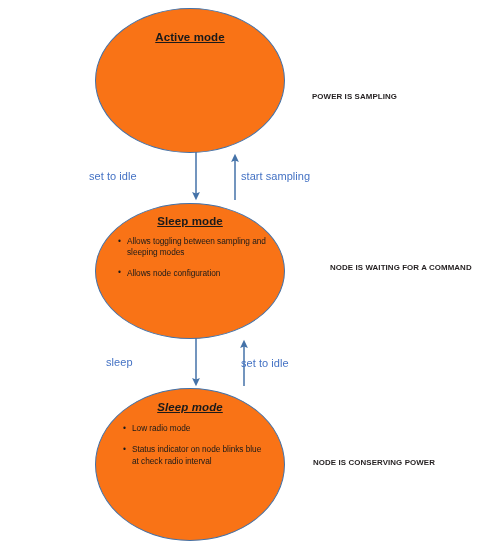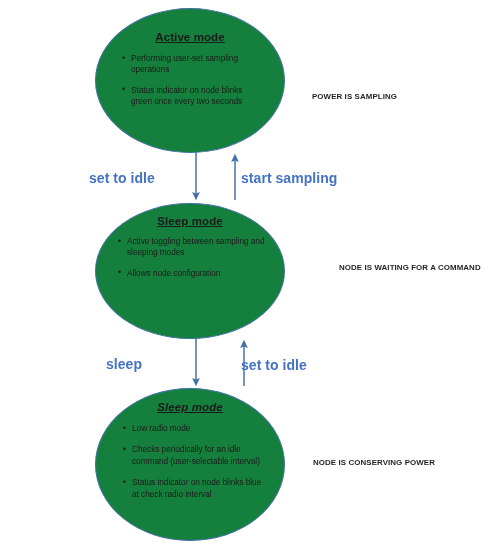--- a/index.html
+++ b/index.html
@@ -23,21 +23,21 @@
     width: 500px;
     height: 550px;
   }
 
   
   .state-node {
     position: absolute;
     box-sizing: border-box;
     border: 1.6px solid #4472a8;
     border-radius: 50%;
-    background: #15803d;
+    background: #f97316;
     text-align: center;
   }
 
   #node-active { left: 95px;  top: 8px;   width: 190px; height: 145px; }
   #node-idle   { left: 95px;  top: 203px; width: 190px; height: 136px; }
   #node-sleep  { left: 95px;  top: 388px; width: 190px; height: 153px; }
 
   .node-title {
     font-weight: bold;
     font-size: 11.5px;
@@ -78,42 +78,42 @@
 
   #node-idle .bullet-list { margin: 9px 16px 0 22px; }
   #node-idle .bullet-item + .bullet-item { margin-top: 9px; }
 
   #node-sleep .bullet-list { margin: 10px 18px 0 27px; }
   #node-sleep .bullet-item + .bullet-item { margin-top: 10px; }
 
   
   .edge-label {
     position: absolute;
-    font-size: 14px;
-    font-weight: bold;
+    font-size: 11px;
+    font-weight: normal;
     color: #4472c4;
     white-space: nowrap;
     letter-spacing: 0.05px;
   }
   #label-set-to-idle-down   { left: 89px;  top: 170px; }
   #label-start-sampling     { left: 241px; top: 170px; }
   #label-sleep              { left: 106px; top: 356px; }
   #label-set-to-idle-up     { left: 241px; top: 357px; }
 
   
   .status-annotation {
     position: absolute;
     font-size: 7.9px;
     font-weight: bold;
     color: #231f20;
     white-space: nowrap;
     letter-spacing: 0.1px;
   }
   #annotation-sampling  { left: 312px; top: 92px; }
-  #annotation-waiting   { left: 319px; top: 263px; padding-left: 20px; }
+  #annotation-waiting   { left: 310px; top: 263px; padding-left: 20px; }
   #annotation-power     { left: 313px; top: 458px; text-align: right; }
 </style>
 </head>
 <body>
 
 <svg id="diagram-canvas" viewBox="0 0 500 550" width="500" height="550" xmlns="http://www.w3.org/2000/svg">
   <defs>
     <marker id="arrowhead-blue" markerWidth="7" markerHeight="7" refX="3.1" refY="3.1" orient="auto" markerUnits="strokeWidth">
       <path d="M0.4,0.5 L6.0,3.1 L0.4,5.7 L1.5,3.1 Z" fill="#4472a8"></path>
     </marker>
@@ -131,39 +131,34 @@
     <line x1="196" y1="338" x2="196" y2="382" stroke="#4472a8" stroke-width="1.5" marker-end="url(#arrowhead-blue)"></line>
   </g>
 
   <g>
     <line x1="244" y1="386" x2="244" y2="344" stroke="#4472a8" stroke-width="1.5" marker-end="url(#arrowhead-blue)"></line>
   </g>
 </svg>
 
 <div class="state-node" id="node-active">
   <div class="node-title">Active mode</div>
-  <ul class="bullet-list">
-    <li class="bullet-item">Performing user-set sampling operations</li>
-    <li class="bullet-item">Status indicator on node blinks green once every two seconds</li>
-  </ul>
 </div>
 
 <div class="state-node" id="node-idle">
   <div class="node-title">Sleep mode</div>
   <ul class="bullet-list">
-    <li class="bullet-item">Active toggling between sampling and sleeping modes</li>
+    <li class="bullet-item">Allows toggling between sampling and sleeping modes</li>
     <li class="bullet-item">Allows node configuration</li>
   </ul>
 </div>
 
 <div class="state-node" id="node-sleep">
   <div class="node-title">Sleep mode</div>
   <ul class="bullet-list">
     <li class="bullet-item">Low radio mode</li>
-    <li class="bullet-item">Checks periodically for an idle command (user-selectable interval)</li>
     <li class="bullet-item">Status indicator on node blinks blue at check radio interval</li>
   </ul>
 </div>
 
 <div class="edge-label" id="label-set-to-idle-down">set to idle</div>
 <div class="edge-label" id="label-start-sampling">start sampling</div>
 <div class="edge-label" id="label-sleep">sleep</div>
 <div class="edge-label" id="label-set-to-idle-up">set to idle</div>
 
 <div class="status-annotation" id="annotation-sampling">POWER IS SAMPLING</div>

